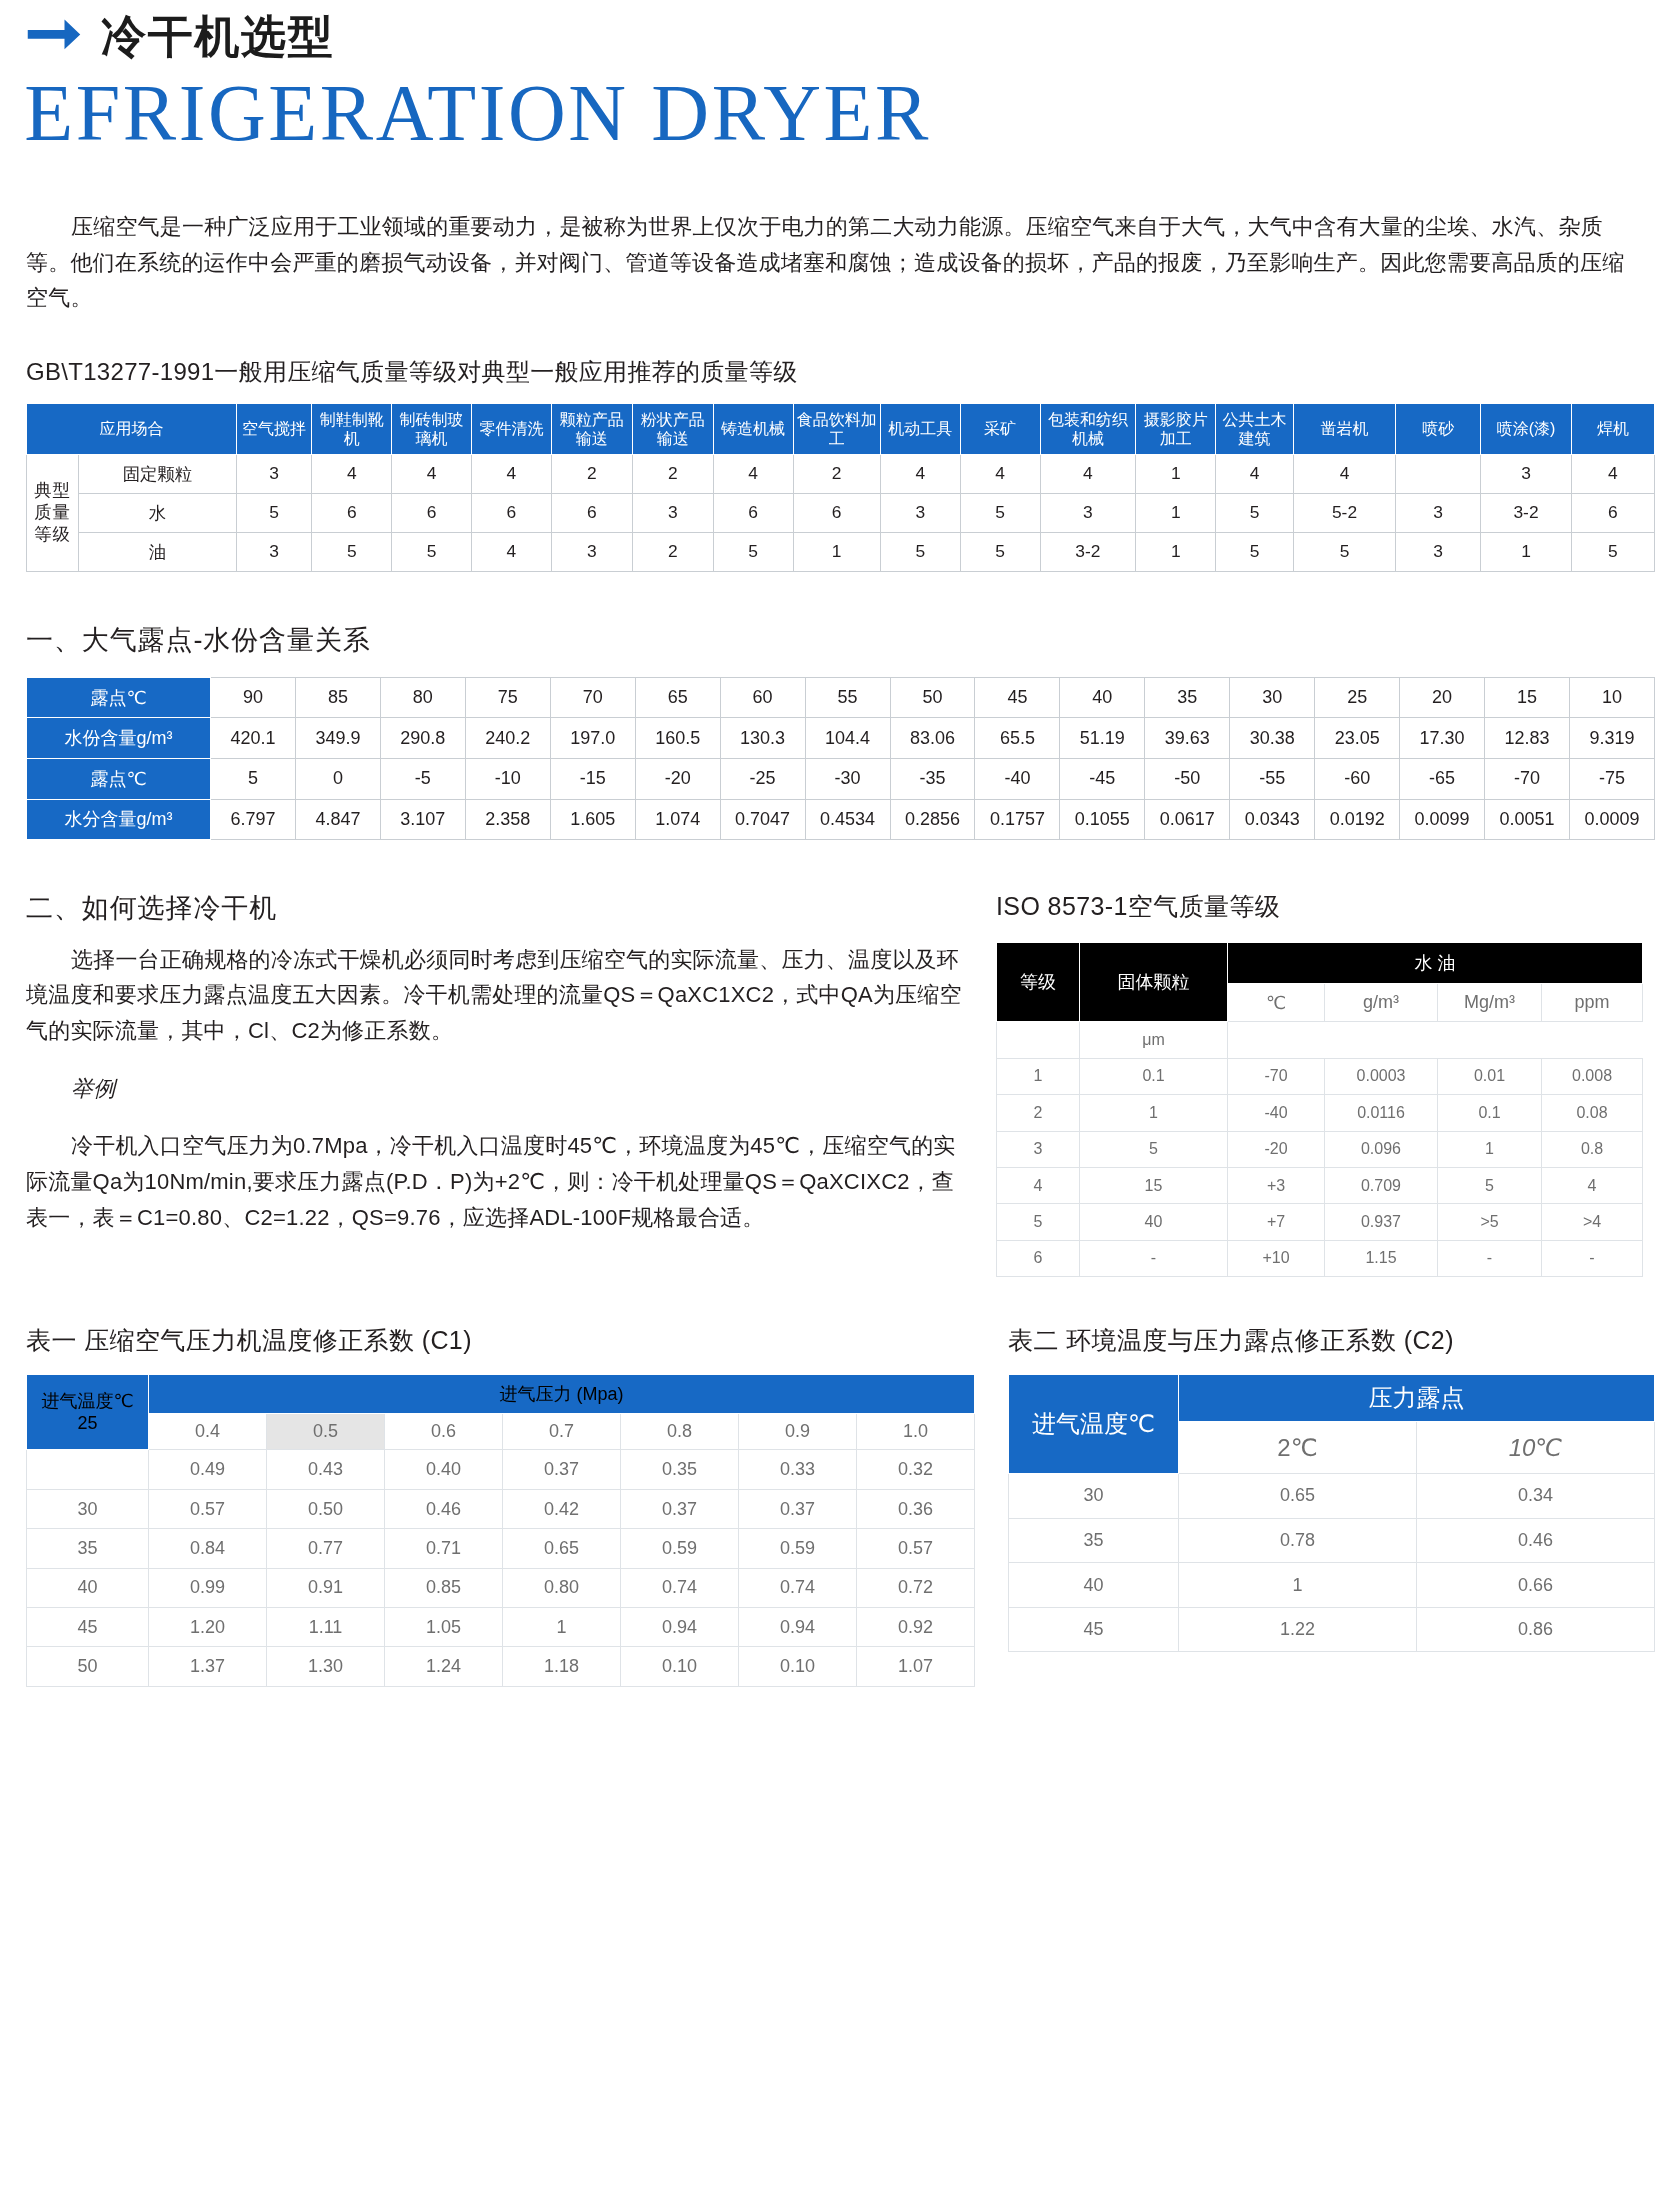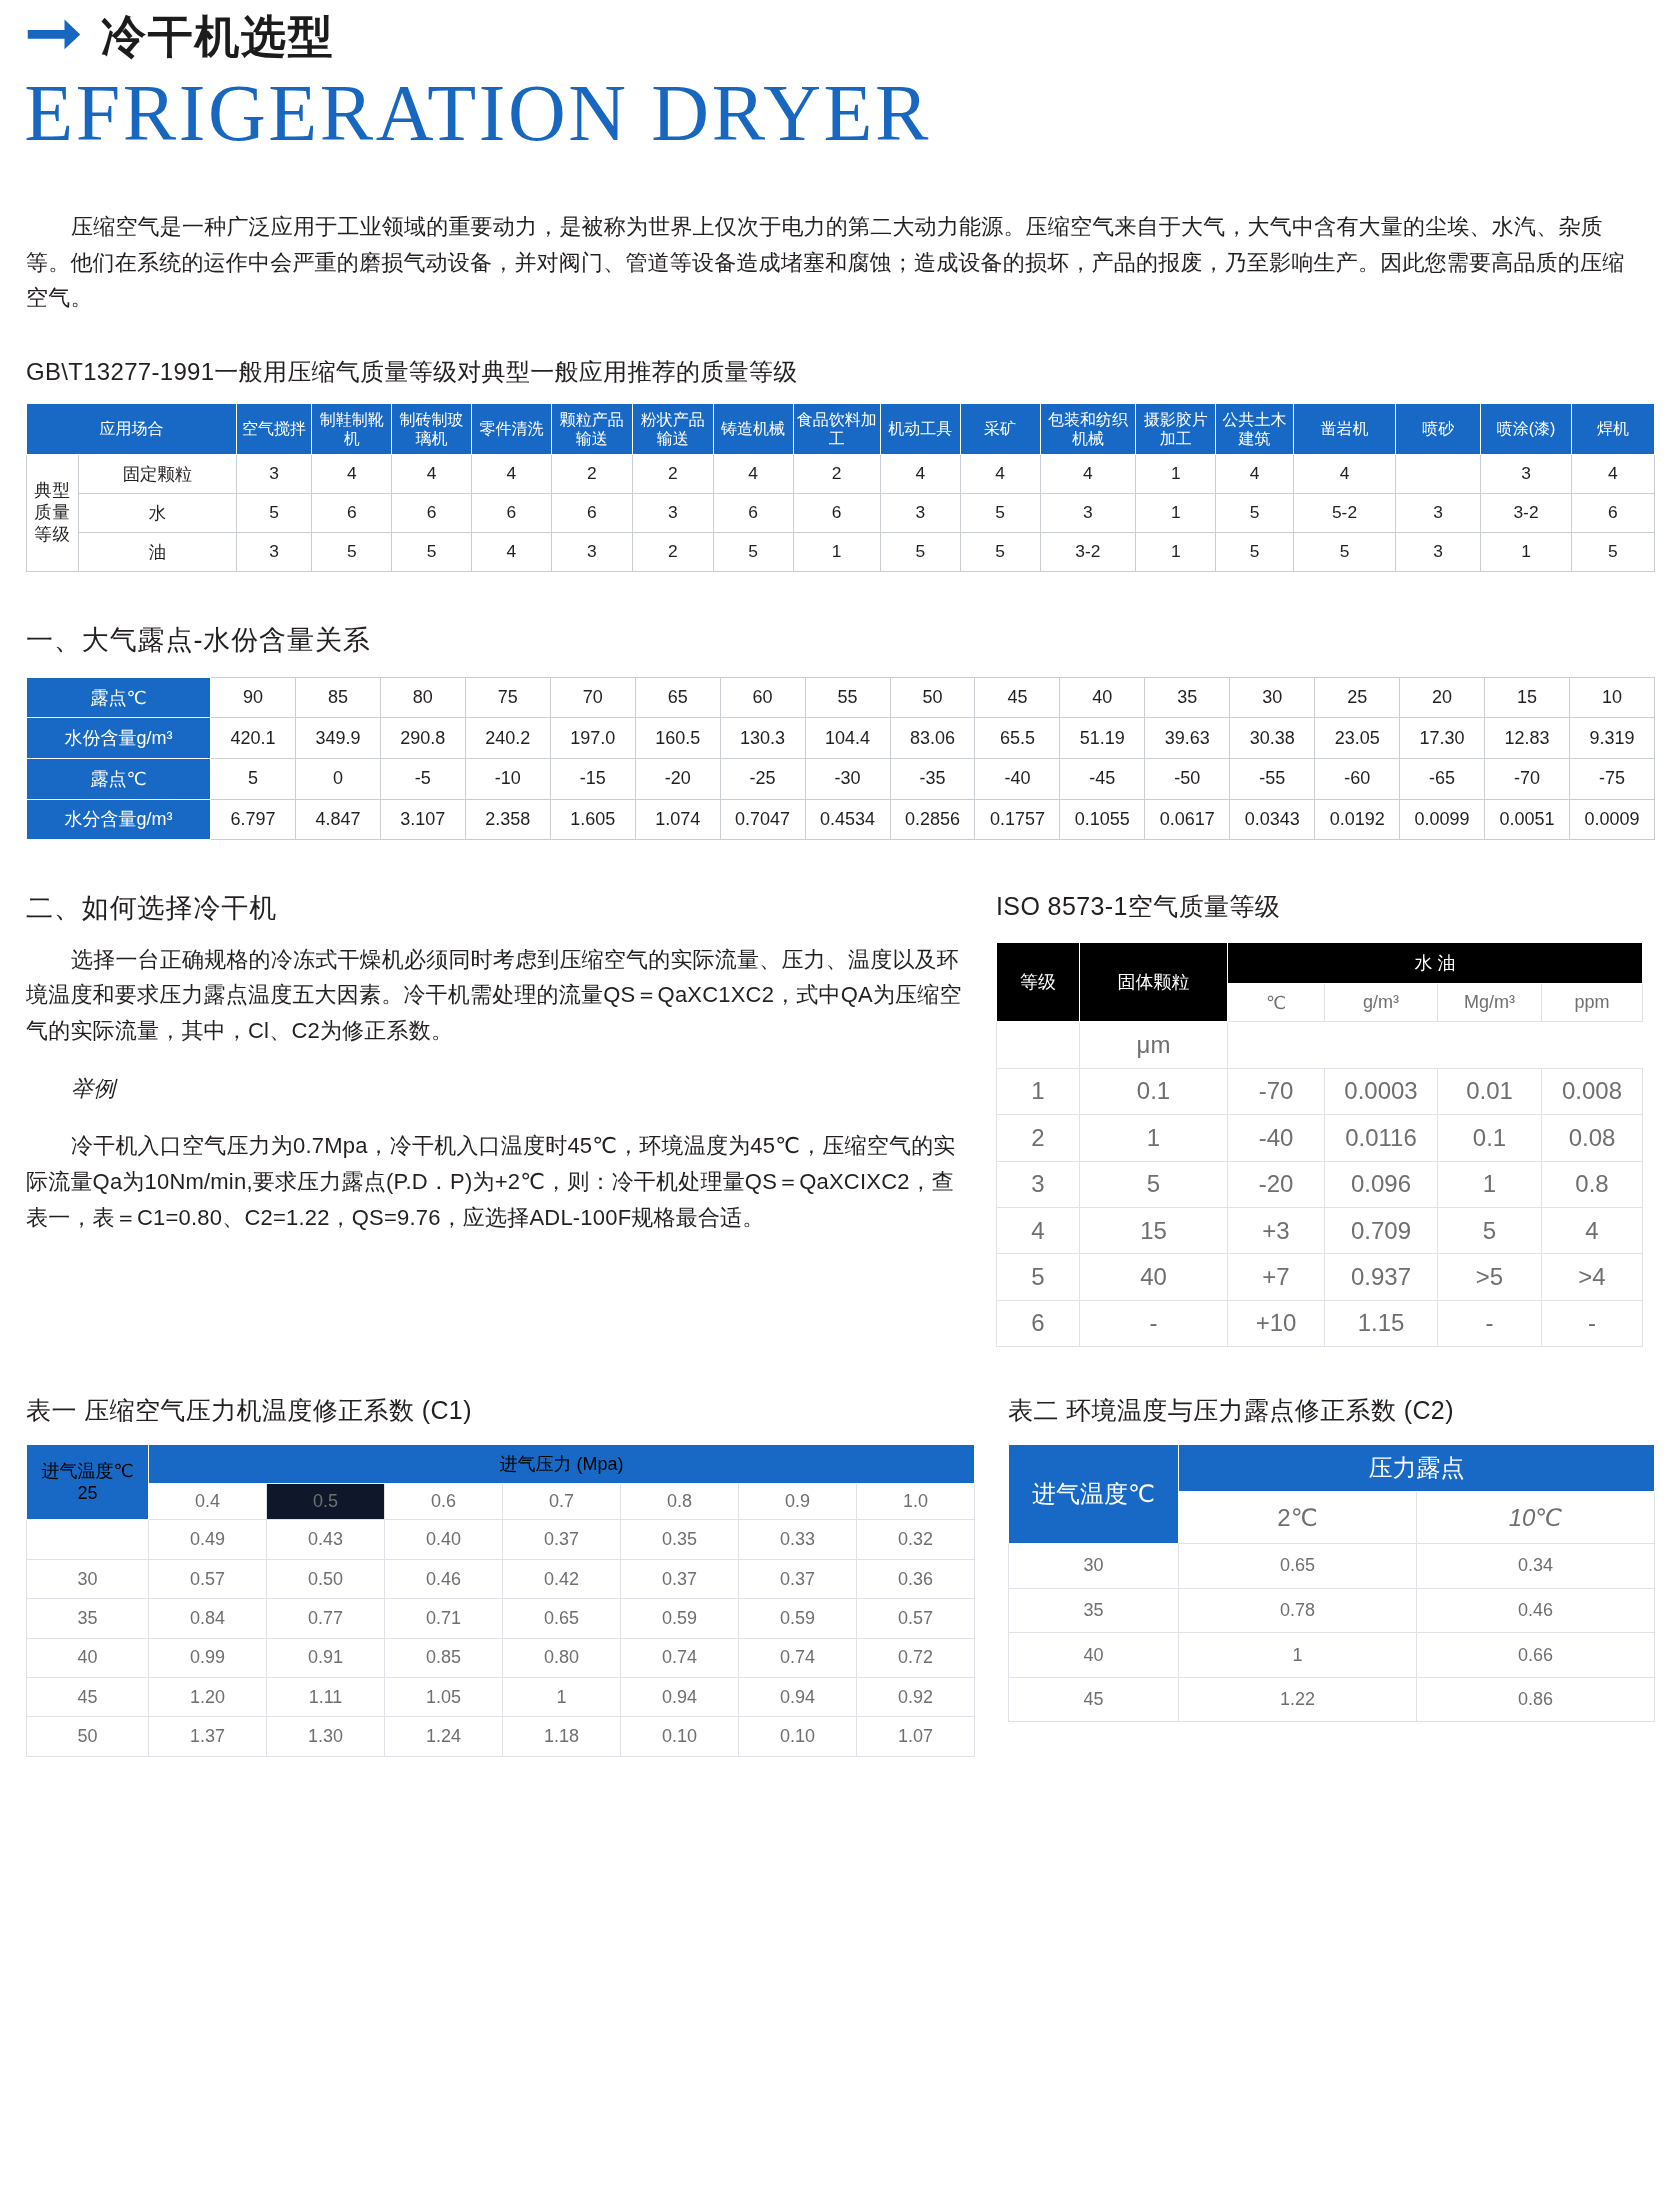--- a/index.html
+++ b/index.html
@@ -167,21 +167,21 @@
     border: 0.9px solid #fff;
     padding: 7.8px 3.5px;
     text-align: center;
     font-size: 18px;
   }
   .t-iso td {
     border: 0.9px solid #dfe3e7;
     text-align: center;
     padding: 8.7px 3.5px;
     color: #6f6f6f;
-    font-size: 24px;
+    font-size: 16px;
   }
 
   
   .t-c1 {
     width: 949px;
     margin-top: 17.4px;
     table-layout: fixed;
     font-size: 17.4px;
   }
   .t-c1 th {
@@ -562,21 +562,21 @@
           <col style="width:122px">
             <col span="7">
         </colgroup>
         <thead>
           <tr>
             <th class="th-left" rowspan="2">进气温度℃ 25</th>
             <th colspan="7">进气压力 (Mpa)</th>
           </tr>
           <tr>
             <th style="background:#fff;color:#6f6f6f;border:0.9px solid #dfe3e7;">0.4</th>
-            <th style="background:#0f172a;color:#6f6f6f;border:0.9px solid #dfe3e7;">0.5</th>
+            <th style="background:#e5e5e5;color:#6f6f6f;border:0.9px solid #dfe3e7;">0.5</th>
             <th style="background:#fff;color:#6f6f6f;border:0.9px solid #dfe3e7;">0.6</th>
             <th style="background:#fff;color:#6f6f6f;border:0.9px solid #dfe3e7;">0.7</th>
             <th style="background:#fff;color:#6f6f6f;border:0.9px solid #dfe3e7;">0.8</th>
             <th style="background:#fff;color:#6f6f6f;border:0.9px solid #dfe3e7;">0.9</th>
             <th style="background:#fff;color:#6f6f6f;border:0.9px solid #dfe3e7;">1.0</th>
           </tr>
         </thead>
         <tbody>
           <tr>
             <td class="lbl"></td>

